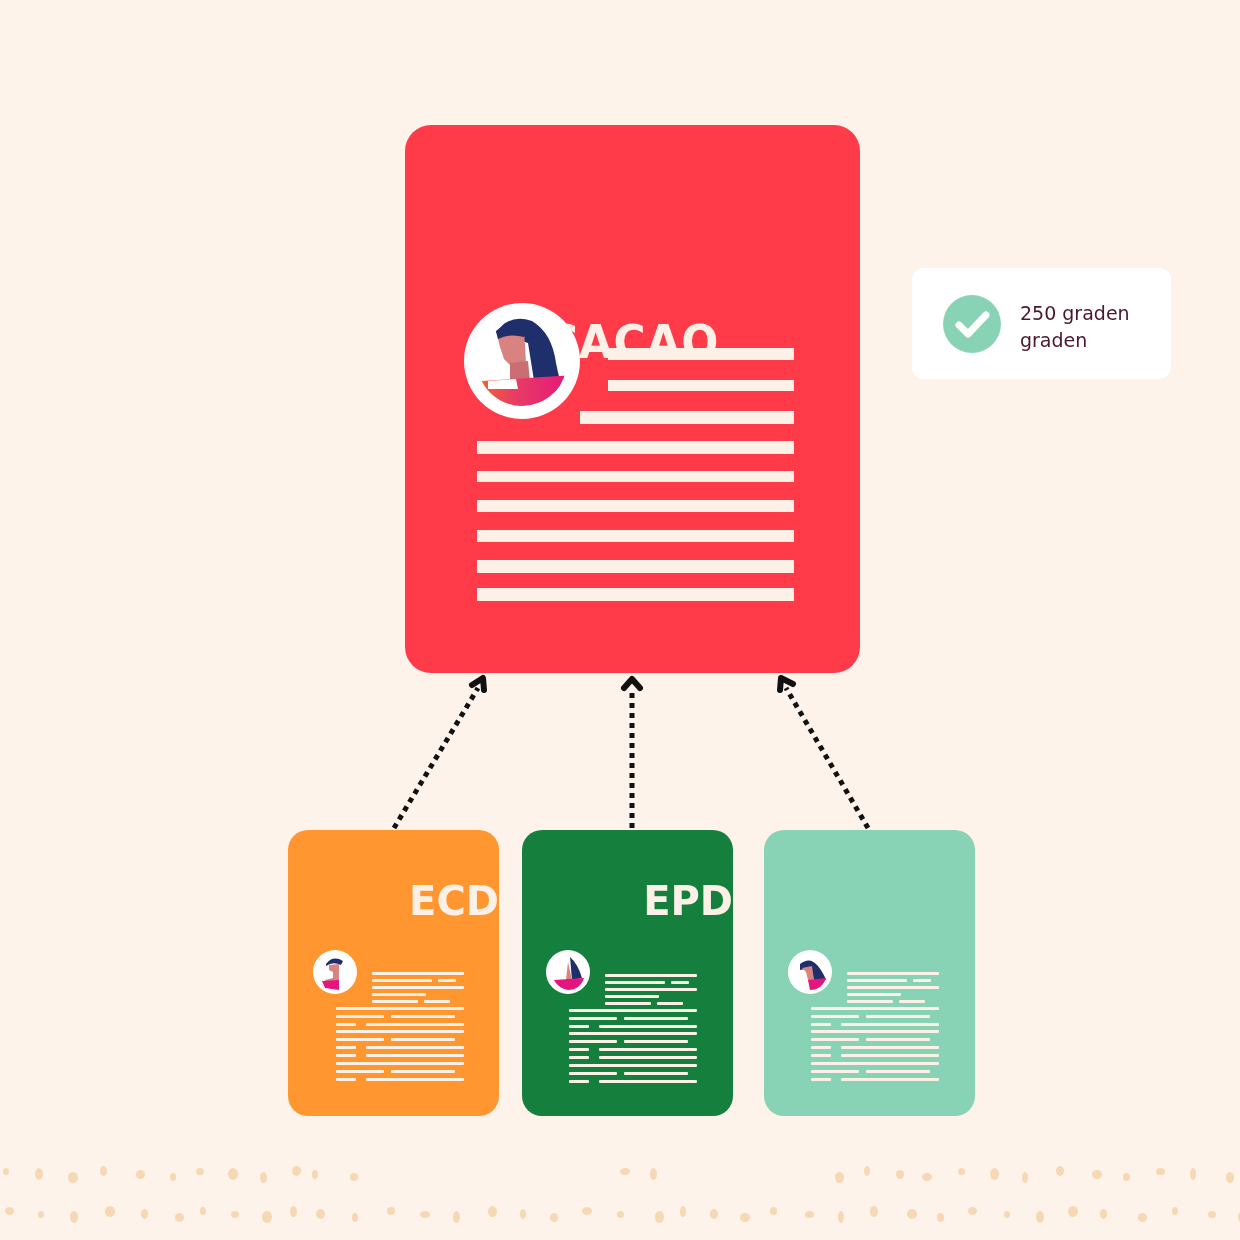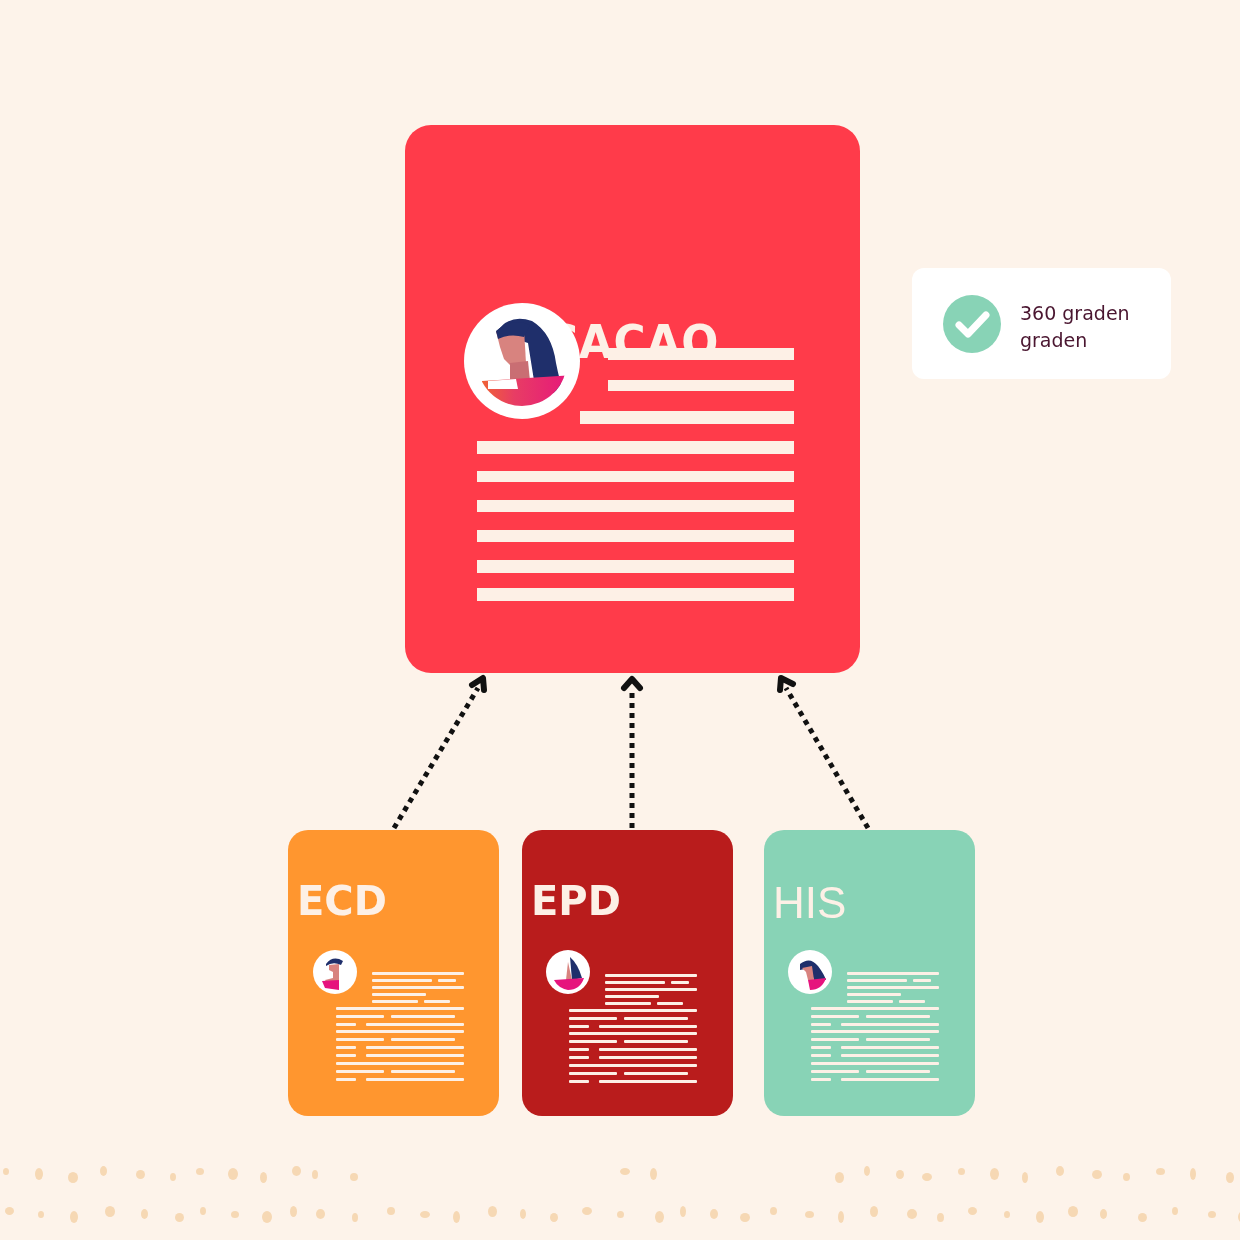--- a/index.html
+++ b/index.html
@@ -40,21 +40,21 @@
       position:absolute; left:108px; top:32px;
       font-family:"DejaVu Sans", sans-serif; font-size:19px; line-height:27px;
       color:#4a1630; font-weight:500;
     }
 
     
     .small-card {
       position:absolute; top:830px; width:211px; height:286px; border-radius:20px;
     }
     .small-title {
-      position:absolute; left:0; right:0; top:48px; text-align:left;
+      position:absolute; left:0; right:0; top:48px; text-align:right;
       font-family:"DejaVu Sans", sans-serif; font-weight:bold; font-size:40px;
       color:#fdf0e6;
       padding-left:9px;
     }
     .sline { position:absolute; height:3px; background:#fdf0e6; border-radius:1px; }
 
     .dot { position:absolute; background:#f6d8b4; border-radius:50%; }
   </style>
 </head>
 <body>
@@ -97,21 +97,21 @@
   <div class="bar" style="left:72px; top:463px; width:317px; height:13px;"></div>
 </div>
 
 <div class="badge">
   <div class="check">
     <svg width="58" height="58" viewBox="0 0 58 58">
       <path d="M16 30 L25 39 L43 20" fill="none" stroke="#fff" stroke-width="7" stroke-linecap="round" stroke-linejoin="round"></path>
     </svg>
   </div>
   <div class="badge-text">
-    <div>360 graden</div>
+    <div>250 graden</div>
     <div>graden</div>
   </div>
 </div>
 
 <svg class="abs" style="left:0; top:0;" width="1240" height="1240">
   <g stroke="#111" stroke-width="5" fill="none">
     <line x1="394" y1="828" x2="478" y2="688" stroke-dasharray="5 5"></line>
     <line x1="632" y1="828" x2="632" y2="688" stroke-dasharray="5 5"></line>
     <line x1="868" y1="828" x2="786" y2="688" stroke-dasharray="5 5"></line>
   </g>
@@ -152,21 +152,21 @@
     <div class="sline" style="left:48px; top:224px; width:20px;"></div>
       <div class="sline" style="left:78px; top:224px; width:98px;"></div>
     <div class="sline" style="left:48px; top:232px; width:128px;"></div>
     <div class="sline" style="left:48px; top:240px; width:48px;"></div>
       <div class="sline" style="left:103px; top:240px; width:64px;"></div>
     <div class="sline" style="left:48px; top:248px; width:20px;"></div>
       <div class="sline" style="left:78px; top:248px; width:98px;"></div>
   </div>
 </div>
 
-<div class="small-card" style="left:522px; background:#b91c1c;">
+<div class="small-card" style="left:522px; background:#15803d;">
   <div class="small-title">EPD</div>
   <div class="avatar" style="left:24px; top:120px; width:44px; height:44px;">
     <svg width="44" height="44" viewBox="0 0 44 44">
       <path d="M24 7 Q32 14 36 28 L26 30 Z" fill="#1f2f6b"></path>
       <path d="M22 12 L26 30 L20 30 Z" fill="#d8837f"></path>
       <path d="M8 30 L38 28 Q34 40 22 40 Q12 38 8 30 Z" fill="#e6147d"></path>
     </svg>
   </div>
   <div>
     <div class="sline" style="left:83px; top:144px; width:92px;"></div>
@@ -190,21 +190,20 @@
       <div class="sline" style="left:77px; top:226px; width:98px;"></div>
     <div class="sline" style="left:47px; top:234px; width:128px;"></div>
     <div class="sline" style="left:47px; top:242px; width:48px;"></div>
       <div class="sline" style="left:102px; top:242px; width:64px;"></div>
     <div class="sline" style="left:47px; top:250px; width:20px;"></div>
       <div class="sline" style="left:77px; top:250px; width:98px;"></div>
   </div>
 </div>
 
 <div class="small-card" style="left:764px; background:#88d3b6;">
-  <div class="small-title" style="font-weight:normal; font-family:'Liberation Sans', sans-serif; font-size:44px;">HIS</div>
   <div class="avatar" style="left:24px; top:120px; width:44px; height:44px;">
     <svg width="44" height="44" viewBox="0 0 44 44">
       <path d="M12 14 Q22 6 30 16 Q36 24 38 30 L26 30 L22 18 L12 20 Z" fill="#1f2f6b"></path>
       <path d="M14 18 L24 16 L26 30 L20 30 L18 22 Z" fill="#d8837f"></path>
       <path d="M20 30 L38 28 Q34 40 22 40 Z" fill="#e6147d"></path>
     </svg>
   </div>
   <div>
     <div class="sline" style="left:83px; top:142px; width:92px;"></div>
     <div class="sline" style="left:83px; top:149px; width:60px;"></div>

